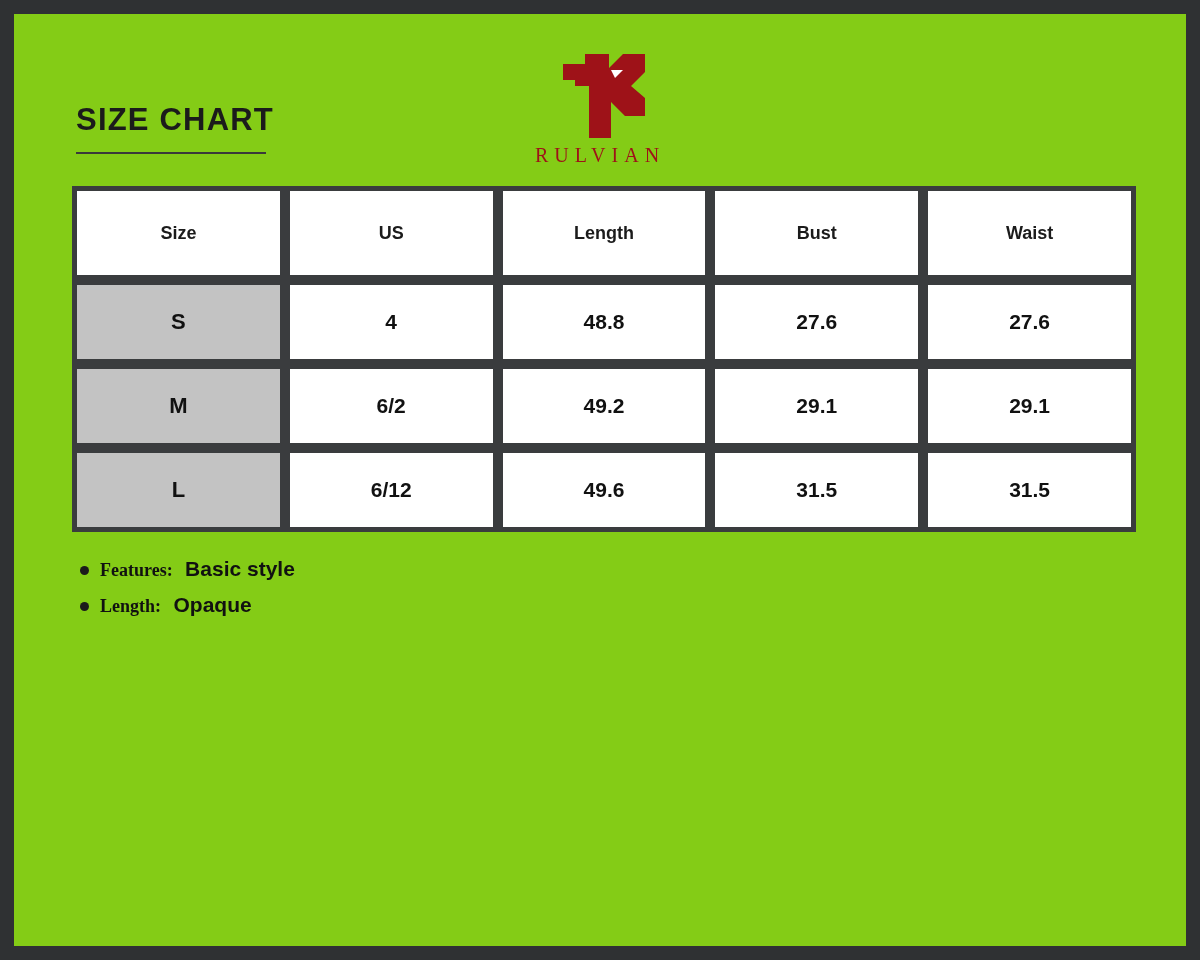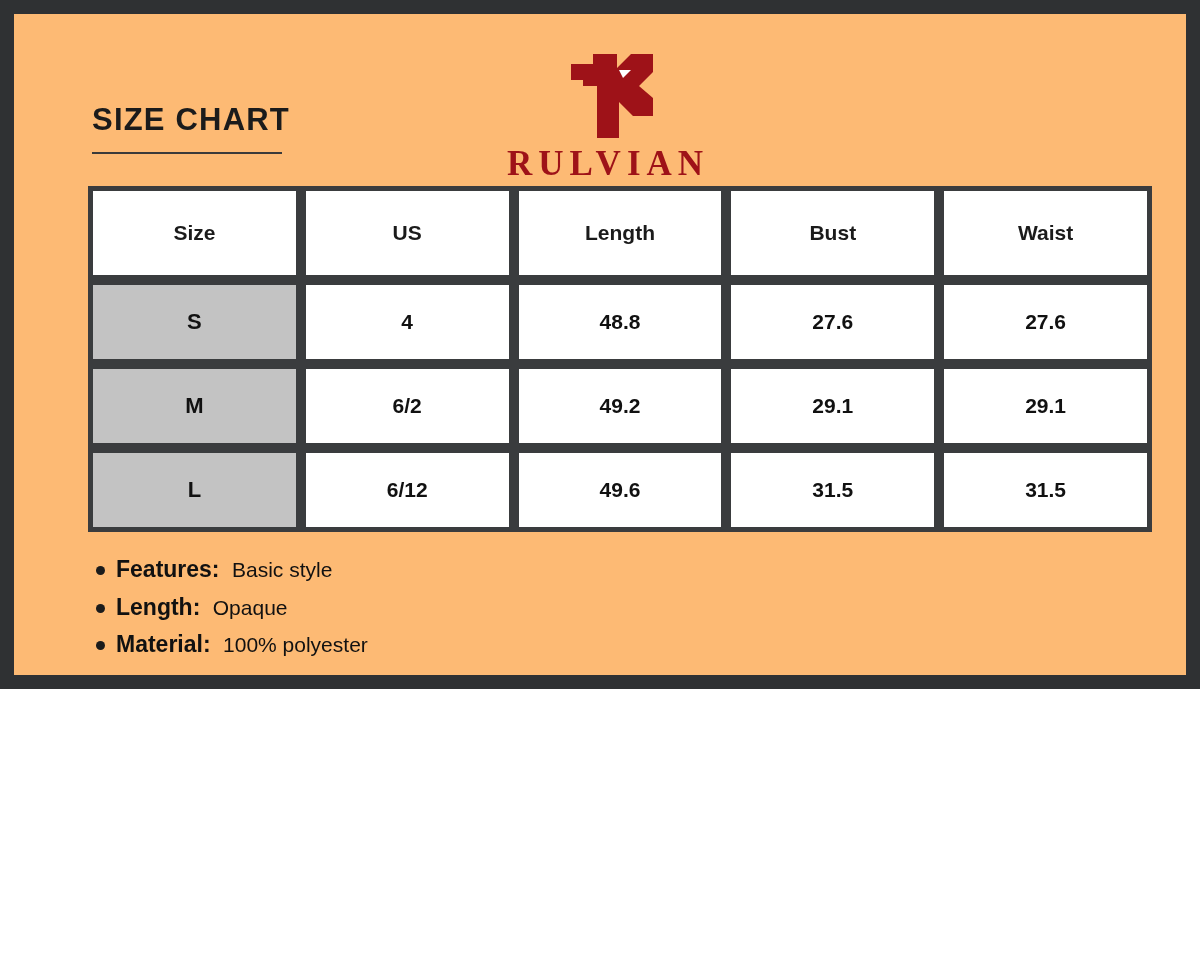--- a/index.html
+++ b/index.html
@@ -11,25 +11,24 @@
     width: 1200px;
     height: 960px;
     font-family: "Liberation Sans", sans-serif;
     color: #1b1b1b;
     overflow: hidden;
   }
 
   .page {
     position: relative;
     width: 1200px;
-    height: 689px;
+    height: 960px;
     box-sizing: border-box;
     border: 14px solid #2f3133;
-    background: #fdba74;
-    padding-left: 16px;
+    background: #84cc16;
   }
 
   .inner {
     position: relative;
     width: 100%;
     height: 100%;
     box-sizing: border-box;
     padding: 26px 52px 0 52px;
   }
 
@@ -65,22 +64,22 @@
     top: 10px;
     text-align: center;
     width: 320px;
   }
   .brand-mark {
     display: block;
     margin: 0 auto;
   }
   .brand-name {
     margin-top: 2px;
-    font-size: 35px;
-    font-weight: bold;
+    font-size: 20px;
+    font-weight: normal;
     letter-spacing: 6px;
     color: #9e1218;
     font-family: "Liberation Serif", serif;
   }
 
   
   table.size-chart {
     border-collapse: separate;
     border-spacing: 0;
     width: 1064px;
@@ -97,21 +96,21 @@
     padding: 0;
   }
   thead th {
     height: 84px;
     background: #c3c3c3;
     font-size: 17px;
     font-weight: bold;
     color: #1b1b1b;
   }
   thead th.col-label {
-    font-size: 21px;
+    font-size: 18px;
   }
   tbody td {
     height: 74px;
     font-size: 21px;
     font-weight: bold;
     color: #111111;
   }
   tbody td.size-cell {
     background: #c3c3c3;
     font-size: 22px;
@@ -134,27 +133,28 @@
     content: "";
     position: absolute;
     left: 6px;
     top: 10px;
     width: 9px;
     height: 9px;
     background: #1b1b1b;
     border-radius: 50%;
   }
   .spec-label {
-    font-size: 23px;
+    font-size: 18px;
     font-weight: bold;
     color: #111111;
+    font-family: Liberation Serif, serif;
   }
   .spec-value {
     font-size: 21px;
-    font-weight: normal;
+    font-weight: bold;
     color: #111111;
     margin-left: 8px;
   }
 </style>
 </head>
 <body>
 
 <div class="page">
   <div class="inner">
 
@@ -211,20 +211,16 @@
 
     <ul class="specs">
       <li>
         <span class="spec-label">Features:</span>
         <span class="spec-value">Basic style</span>
       </li>
       <li>
         <span class="spec-label">Length:</span>
         <span class="spec-value">Opaque</span>
       </li>
-      <li>
-        <span class="spec-label">Material:</span>
-        <span class="spec-value">100% polyester</span>
-      </li>
     </ul>
 
   </div>
 </div>
 
 </body></html>

